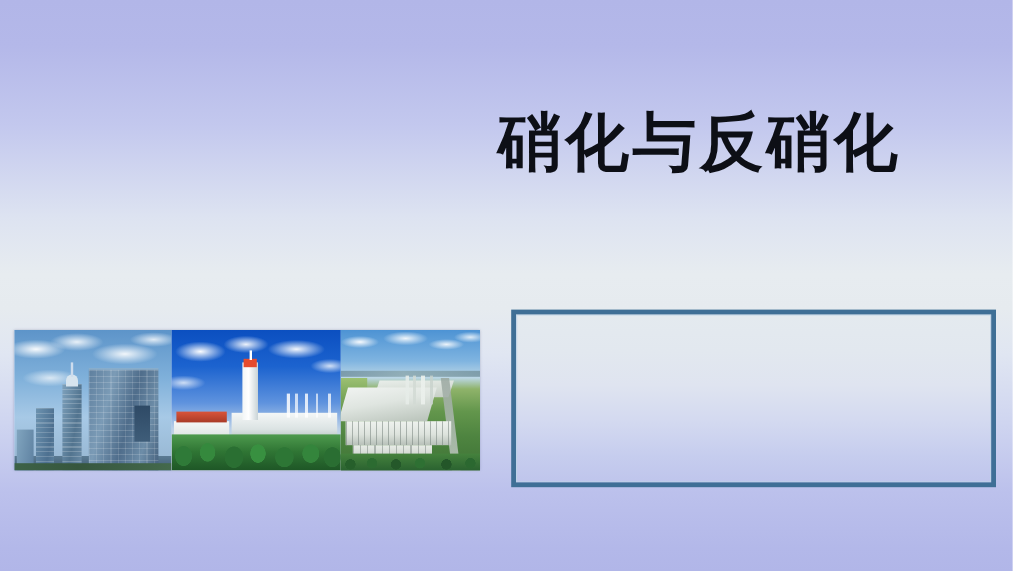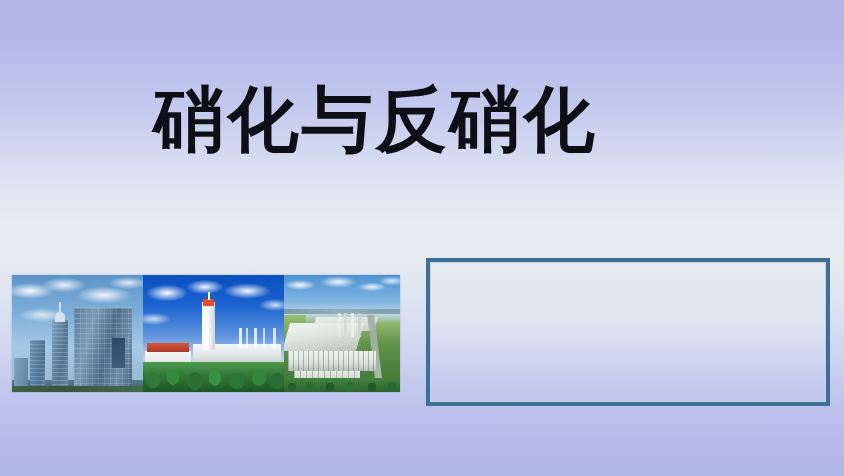--- a/index.html
+++ b/index.html
@@ -33,24 +33,24 @@
         #b1b6e8 100%);
     overflow: hidden;
   }
 
   
   #title {
     position: absolute;
     left: 0;
     top: 88px;
     width: 751px;
-    text-align: center;
+    text-align: right;
     font-family: "DejaVu Serif", "Liberation Serif", serif;
     font-weight: bold;
-    font-size: 71px;
+    font-size: 53px;
     line-height: 62px;
     letter-spacing: 3px;
     color: #0d0f16;
     white-space: nowrap;
   }
 
   
   #photo-strip {
     position: absolute;
     left: 12px;

